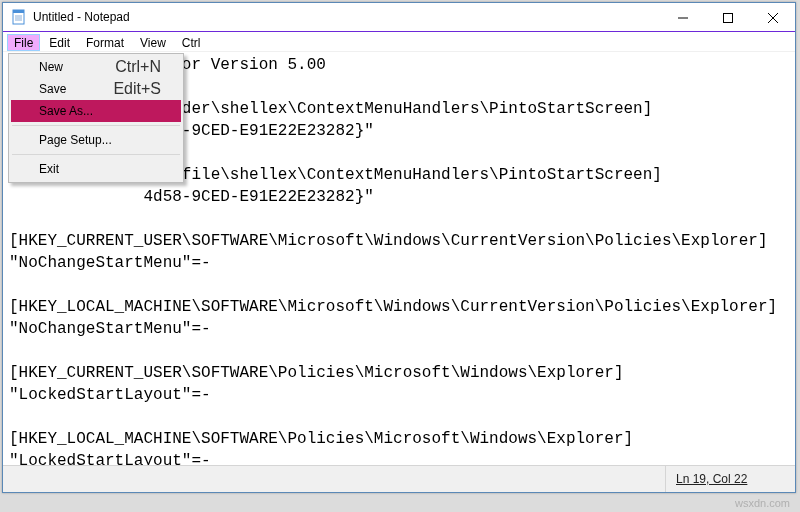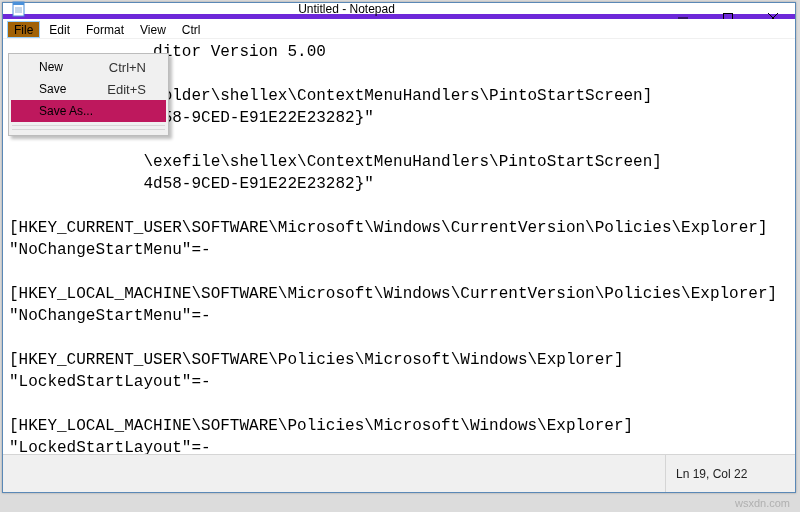--- a/index.html
+++ b/index.html
@@ -17,27 +17,26 @@
     position: absolute;
     left: 2px; top: 2px;
     width: 794px; height: 491px;
     background: #fff;
     border: 1px solid #5a88b6;
     display: flex;
     flex-direction: column;
     box-shadow: 0 0 2px rgba(0,0,0,0.3);
   }
   .titlebar {
-    height: 16px;
+    height: 29px;
     background: #fff;
     display: flex;
     align-items: center;
     padding: 0 0 0 8px;
-    border-bottom: 5px solid #6d28d9;
-    text-align: center;
+    border-bottom: 1px solid #6d28d9;
   }
   .titlebar .icon {
     width: 16px; height: 16px;
     margin-right: 6px;
     display: inline-flex;
   }
   .titlebar .title {
     flex: 1;
     font-size: 12px;
     color: #000;
@@ -56,59 +55,60 @@
     gap: 2px;
     background: #fff;
     font-size: 12px;
     border-bottom: 1px solid #f0f0f0;
   }
   .menuitem {
     padding: 2px 7px 3px 7px;
     color: #000;
   }
   .menuitem.open {
-    background: #a16207;
+    background: #f0abfc;
     border: 1px solid #99d1ff;
     padding: 1px 6px 2px 6px;
   }
   .editor {
     flex: 1;
     position: relative;
     overflow: hidden;
   }
   .editor-text {
     font-family: Consolas, "Courier New", monospace;
     font-size: 16px;
     line-height: 22px;
     white-space: pre;
     padding: 2px 2px 2px 6px;
     color: #000;
   }
   .statusbar {
-    height: 38px;
+    height: 27px;
     border-top: 1px solid #d5d5d5;
     background: #f0f0f0;
     display: flex;
     justify-content: flex-end;
     align-items: center;
     font-size: 12px;
     color: #222;
+    text-decoration: underline;
   }
   .status-cell {
     border-left: 1px solid #d5d5d5;
     padding: 0 16px 0 10px;
     height: 100%;
     display: flex;
     align-items: center;
     min-width: 130px;
   }
   .dropdown {
     position: absolute;
     left: 5px; top: 50px;
-    width: 161px;
+    width: 176px;
     background: #f0f0f0;
     border: 1px solid #bcbcbc;
     box-shadow: 3px 3px 3px rgba(0,0,0,0.25);
     padding: 2px;
     z-index: 10;
   }
   .dd-item {
     display: flex;
     justify-content: space-between;
     align-items: center;
@@ -118,21 +118,21 @@
     height: 22px;
   }
   .dd-item.hl {
     background: #be185d;
   }
   .dd-sep {
     height: 1px;
     background: #d7d7d7;
     margin: 3px 1px;
   }
-  .dd-accel { color: #333; font-size: 13px; margin-left: 12px; }
+  .dd-accel { color: #333; font-size: 16px; margin-left: 12px; }
   .watermark {
     position: absolute;
     right: 10px; bottom: 3px;
     font-size: 11px;
     color: #b0b0b0;
     font-family: Liberation Sans, sans-serif;
   }
 </style>
 </head>
 <body>
@@ -211,18 +211,26 @@
     </div>
     <div class="dd-item">
       <span>Save</span>
       <span class="dd-accel">Edit+S</span>
     </div>
     <div class="dd-item hl">
       <span>Save As...</span>
       <span class="dd-accel"></span>
     </div>
     <div class="dd-sep"></div>
+    <div class="dd-item">
+      <span>Page Setup...</span>
+      <span class="dd-accel"></span>
+    </div>
     <div class="dd-sep"></div>
+    <div class="dd-item">
+      <span>Exit</span>
+      <span class="dd-accel"></span>
+    </div>
   </div>
 
 </div>
 
 <div class="watermark">wsxdn.com</div>
 
 </body></html>

